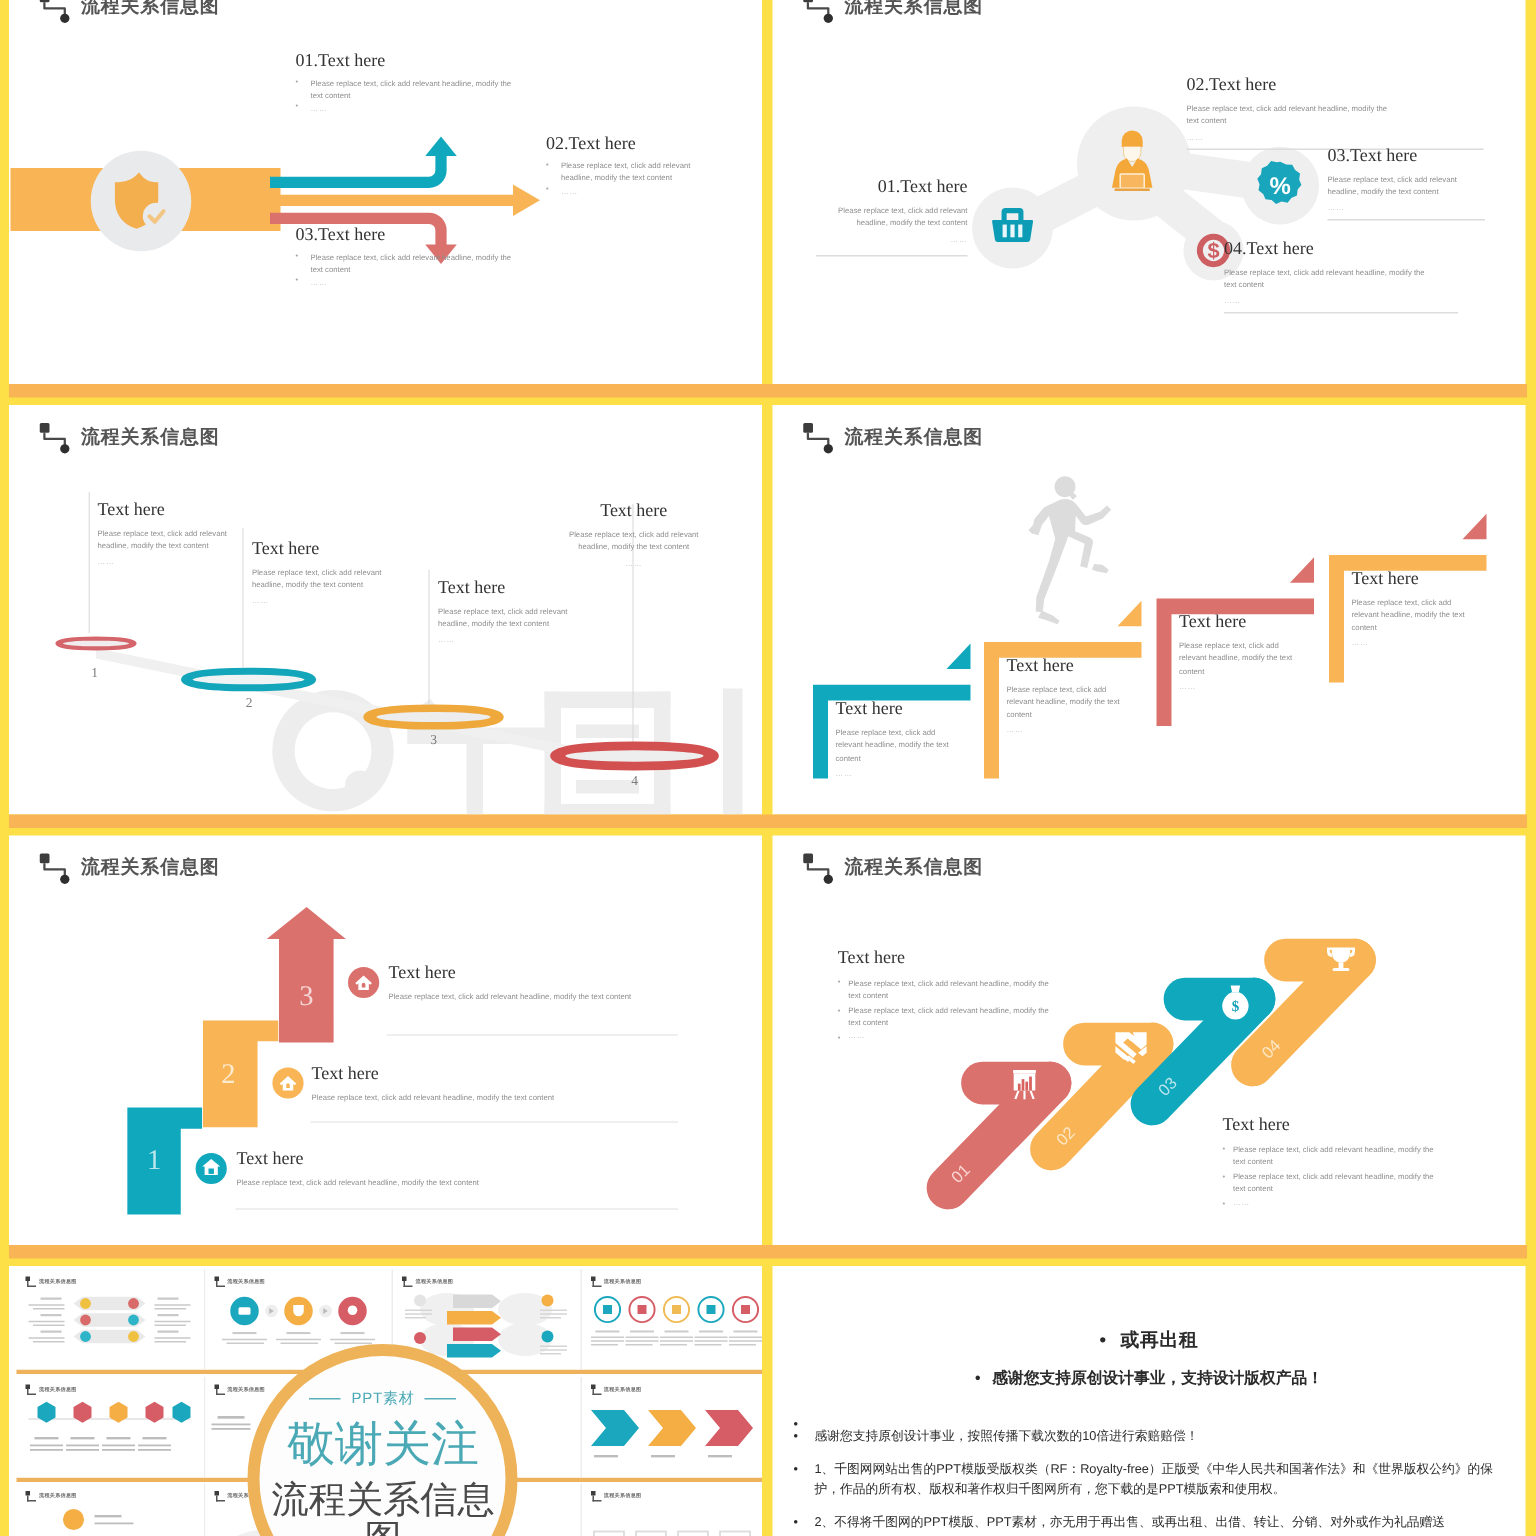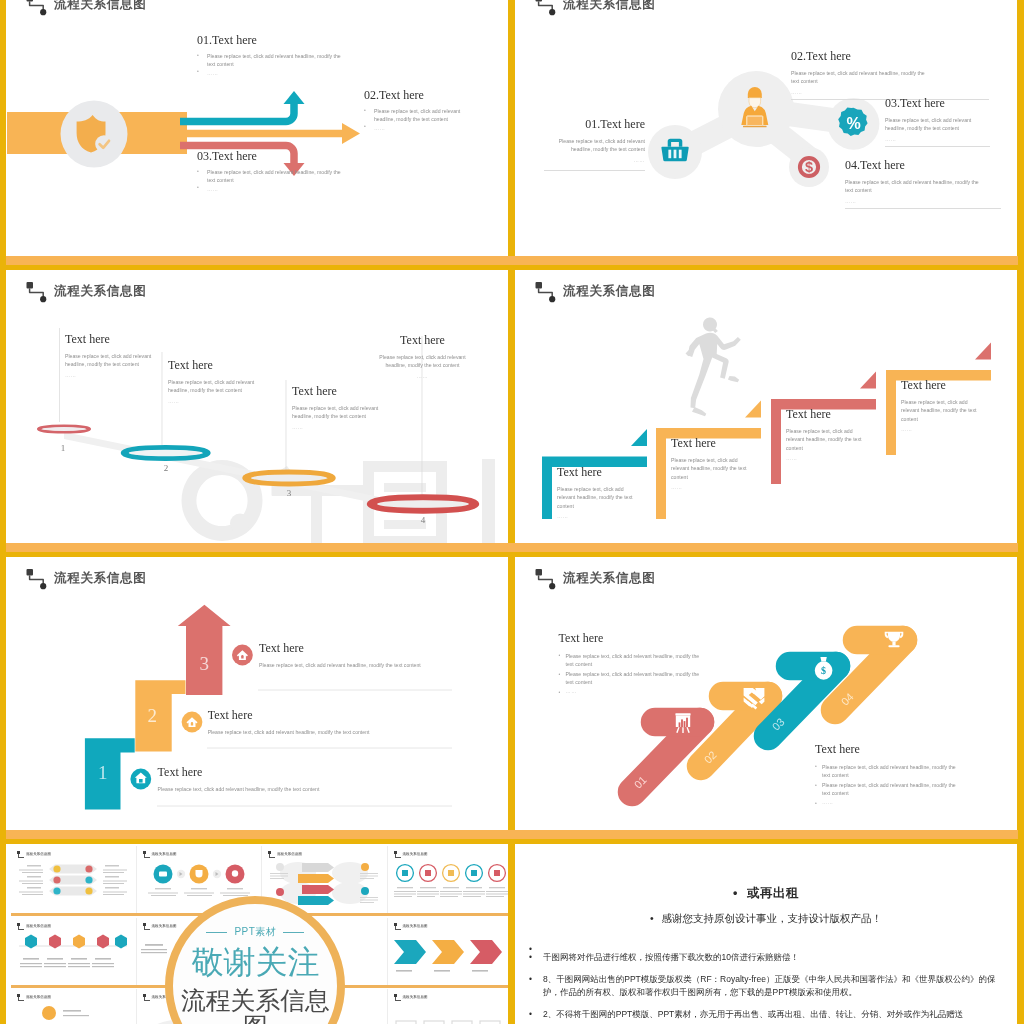--- a/index.html
+++ b/index.html
@@ -1,18 +1,18 @@
 <!DOCTYPE html>
 <html><head>
 <meta charset="utf-8">
 <style>
   html,body{margin:0;padding:0;}
   body{width:1024px;height:1024px;background:#e3e3e3;
        font-family:"Liberation Sans",sans-serif;overflow:hidden;}
-  .page{position:absolute;left:0;top:0;width:1024px;height:1024px;background:#eab308;}
+  .page{position:absolute;left:0;top:0;width:1024px;height:1024px;background:#fde047;}
   .grid{position:absolute;left:6px;top:-21px;width:1012px;}
   .row{position:relative;height:287px;}
   .slide{position:absolute;top:4px;width:502px;height:273px;background:#fff;overflow:hidden;}
   .slide.l{left:0;}
   .slide.r{left:509px;}
   .band{position:absolute;left:0;top:277px;width:1012px;height:9px;background:#f8b455;}
 
   
   .shead{position:absolute;left:20px;top:11px;width:200px;height:24px;}
   .shead .ico{position:absolute;left:0;top:0;width:26px;height:22px;}
@@ -39,21 +39,21 @@
   .mh .mico:after{content:"";position:absolute;left:1px;top:3px;width:5px;height:3px;
       border-left:0.8px solid #555;border-bottom:0.8px solid #555;}
   .mh b{font-size:3.4px;font-weight:700;color:#6a6a6a;white-space:nowrap;letter-spacing:.2px;}
   .mbody{position:absolute;left:0;top:14px;width:124px;height:50px;}
   .thumbband{height:3.2px;background:#efb25c;margin:0 0 1.5px 0;width:502px;}
 
   
   .cw-h1{position:absolute;left:0;top:41px;width:502px;text-align:center;
          font-size:12.5px;font-weight:700;color:#2b2b2b;letter-spacing:.5px;}
   .cw-h2{position:absolute;left:0;top:68px;width:502px;text-align:center;
-         font-size:10.5px;font-weight:400;color:#2b2b2b;letter-spacing:0;}
+         font-size:10.5px;font-weight:700;color:#2b2b2b;letter-spacing:0;}
   .cdot{margin-right:5px;}
   .cw-list{position:absolute;left:13px;top:99px;width:477px;}
   .cw-li{position:relative;margin-bottom:8px;padding-left:15px;
          font-size:8.5px;color:#2b2b2b;line-height:13.5px;letter-spacing:0;}
   .cdot2{position:absolute;left:1px;top:0px;}
 
   
   .badge{position:absolute;left:159.4px;top:52px;width:180px;height:180px;z-index:5;border-radius:50%;
      background:#fdfdfd;box-sizing:border-box;
      border:8px solid #eeb259;}
@@ -198,21 +198,21 @@
           <div class="hr" style="margin-top:3px"></div>
         </div>
 
         <div class="abs" style="left:370px;top:114px;width:105px">
           <div class="h1">03.Text here</div>
           <div class="p1" style="margin-top:6px;width:105px">Please replace text, click add relevant headline, modify the text content</div>
           <div class="dots" style="margin-top:2px">……</div>
           <div class="hr" style="margin-top:3px"></div>
         </div>
 
-        <div class="abs" style="left:330px;top:176px;width:156px">
+        <div class="abs" style="left:301px;top:176px;width:156px">
           <div class="h1">04.Text here</div>
           <div class="p1" style="margin-top:6px;width:138px">Please replace text, click add relevant headline, modify the text content</div>
           <div class="dots" style="margin-top:2px">……</div>
           <div class="hr" style="margin-top:3px"></div>
         </div>
       </div>
       <div class="band"></div>
     </div>
 
     <div class="row">
@@ -863,25 +863,25 @@
         <div class="cw-h2">
           <span class="cdot">•</span>
           <span>感谢您支持原创设计事业，支持设计版权产品！</span>
         </div>
         <div class="cw-list">
           <div class="cw-li">
             <span class="cdot2">•</span>
           </div>
           <div class="cw-li">
             <span class="cdot2">•</span>
-            <span class="cw-t">千图网将对作品进行维权，按照传播下载次数的10倍进行索赔赔偿！</span>
+            <span class="cw-t">感谢您支持原创设计事业，按照传播下载次数的10倍进行索赔赔偿！</span>
           </div>
           <div class="cw-li">
             <span class="cdot2">•</span>
-            <span class="cw-t">8、千图网网站出售的PPT模版受版权类（RF：Royalty-free）正版受《中华人民共和国著作法》和《世界版权公约》的保护，作品的所有权、版权和著作权归千图网所有，您下载的是PPT模版索和使用权。</span>
+            <span class="cw-t">1、千图网网站出售的PPT模版受版权类（RF：Royalty-free）正版受《中华人民共和国著作法》和《世界版权公约》的保护，作品的所有权、版权和著作权归千图网所有，您下载的是PPT模版索和使用权。</span>
           </div>
           <div class="cw-li">
             <span class="cdot2">•</span>
             <span class="cw-t">2、不得将千图网的PPT模版、PPT素材，亦无用于再出售、或再出租、出借、转让、分销、对外或作为礼品赠送</span>
           </div>
         </div>
       </div>
     </div>
   </div>
 </div>

